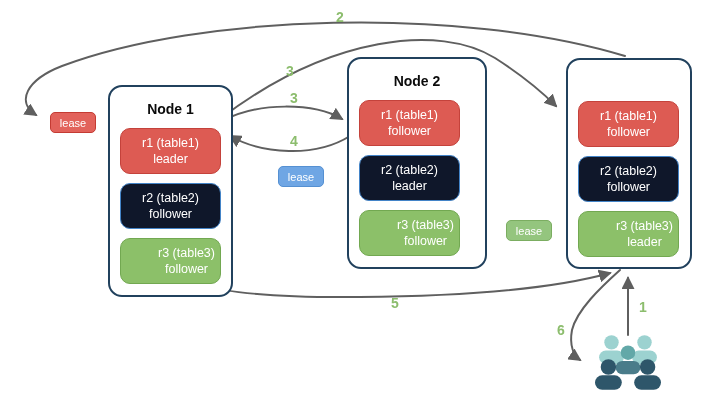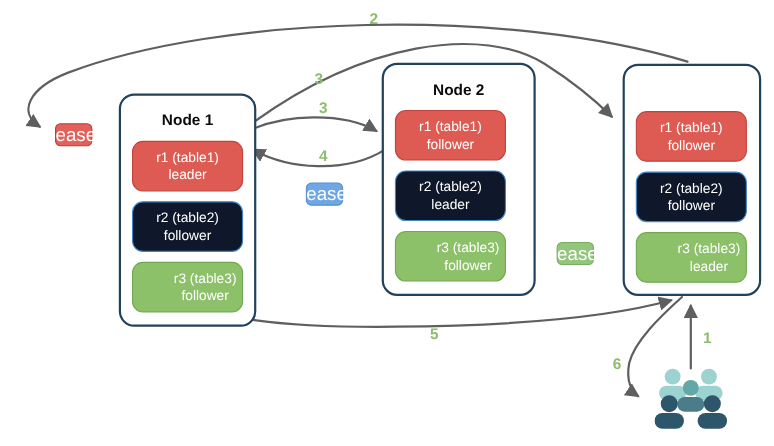--- a/index.html
+++ b/index.html
@@ -20,22 +20,22 @@
     position:absolute; left:10px; width:101px; height:46px;
     border-radius:10px; box-sizing:border-box; border:1.5px solid;
     color:#ffffff; font-size:12.5px; text-align:center; line-height:1.3;
     display:flex; flex-direction:column; justify-content:center;align-items:center;
   }
   .replica.red   { background:#dd5b53; border-color:#c4423b; }
   .replica.blue  { background:#0f172a; border-color:#4384c8; }
   .replica.green { background:#8cc069; border-color:#72a851;padding-left:32px; }
   .r-pos-0 { top:41px; } .r-pos-1 { top:96px; } .r-pos-2 { top:151px; }
   .lease {
-    position:absolute; width:34px; height:21px; box-sizing:border-box;
-    border-radius:5px; border:1.5px solid; color:#ffffff; font-size:17px;
+    position:absolute; width:46px; height:21px; box-sizing:border-box;
+    border-radius:5px; border:1.5px solid; color:#ffffff; font-size:11px;
     display:flex; align-items:center; justify-content:center;
   }
   .lease.red   { background:#e2625b; border-color:#c43b33; left:50px;  top:112px; }
   .lease.blue  { background:#6fa6e4; border-color:#5590d2; left:278px; top:166px; }
   .lease.green { background:#94c57e; border-color:#7bad61; left:506px; top:220px; }
   .step {
     position:absolute; color:#8cbd6d; font-weight:bold; font-size:14px;
     line-height:1;
   }
   .users { position:absolute; left:595px; top:333px; }

